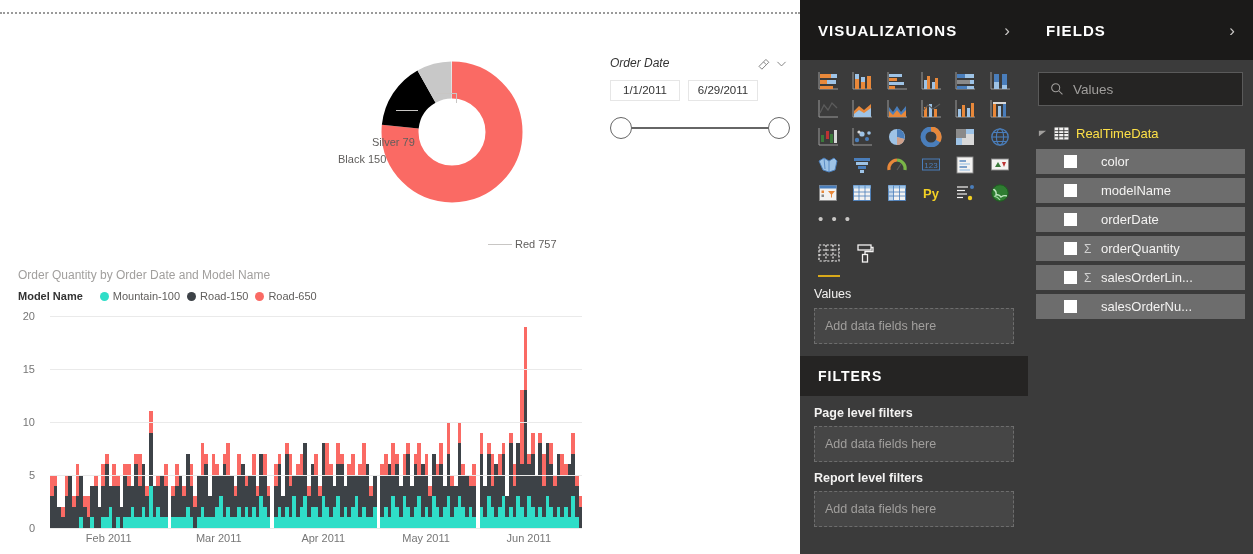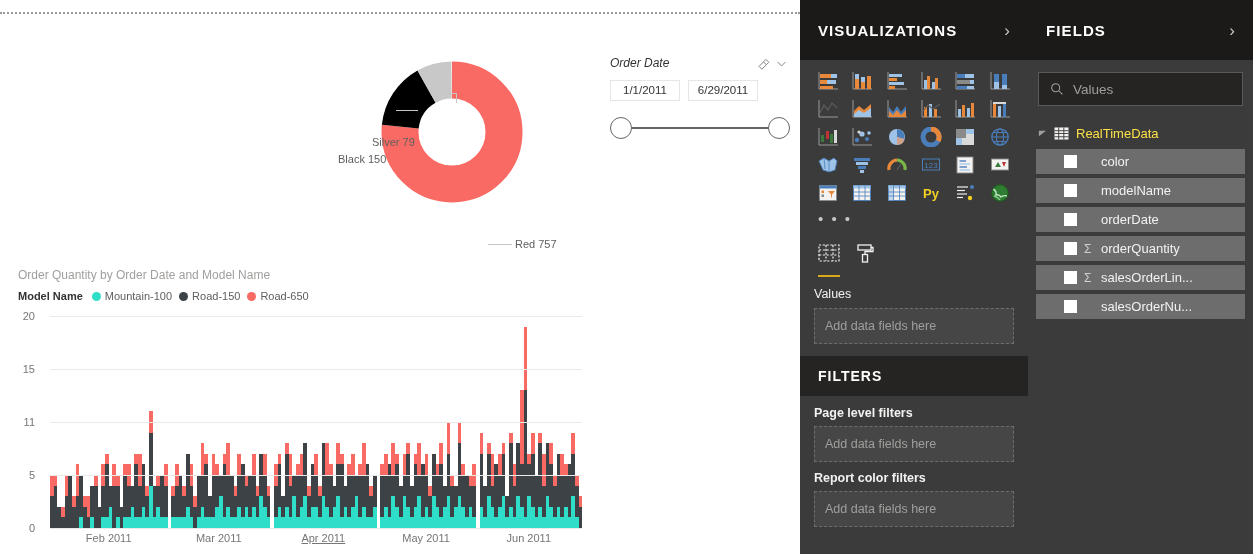--- a/index.html
+++ b/index.html
@@ -39,21 +39,21 @@
   .donut-lbl { position: absolute; font-size: 11px; color: #605e5c; white-space: nowrap; text-align: right; }
   #lbl-silver { left: 62px; top: 88px; }
   #lbl-black  { left: 28px; top: 105px; }
   #lbl-red    { left: 205px; top: 190px; }
   .leader { position: absolute; background: none; border-top: 1px solid #c8c6c4; }
 
   
   #bar-visual { position: absolute; left: 8px; top: 262px; width: 590px; height: 290px; }
   #bar-title { font-size: 12px; color: #a19f9d; padding: 6px 0 0 10px; }
   #bar-legend { display: flex; align-items: center; gap: 7px; padding: 8px 0 0 10px; font-size: 11px; color: #605e5c; }
-  #bar-legend .lg-title { color: #333; font-weight: bold; margin-right: 2px; }
+  #bar-legend .lg-title { color: #333; font-weight: bold; margin-right: 10px; }
   .lg-item { display: flex; align-items: center; gap: 4px; }
   .lg-dot { width: 9px; height: 9px; border-radius: 50%; display: inline-block; }
   #plot-area { position: relative; margin-top: 6px; height: 232px; }
   .ytick { position: absolute; right: 100%; transform: translateY(-50%); padding-right: 7px;
            font-size: 11px; color: #767676; white-space: nowrap; }
   #plot-inner { position: absolute; left: 42px; top: 8px; width: 532px; height: 212px; }
   .gridline { position: absolute; left: 0; width: 100%; height: 1px; background: #eaeaea; }
   .xtick { position: absolute; top: 216px; transform: translateX(-50%); font-size: 11px; color: #767676; white-space: nowrap; }
   #bars { position: absolute; left: 0; bottom: 0; width: 100%; height: 212px; display: flex; align-items: flex-end; }
   .bar-col { flex: 1 1 0; height: 100%; display: flex; flex-direction: column; justify-content: flex-end; }
@@ -865,27 +865,27 @@
                 <div class="seg" style="height: 21.2px; background: rgb(61, 66, 71);"></div>
               </div>
             </div>
         <div class="gridline" style="top: 212px;"></div>
             <div class="gridline" style="top: 159px;"></div>
             <div class="gridline" style="top: 106px;"></div>
             <div class="gridline" style="top: 53px;"></div>
             <div class="gridline" style="top: 0px;"></div>
             <div class="xtick" style="left: 11.0345%;">Feb 2011</div>
             <div class="xtick" style="left: 31.7241%;">Mar 2011</div>
-            <div class="xtick" style="left: 51.3793%; text-decoration: underline;">Apr 2011</div>
+            <div class="xtick" style="left: 51.3793%;">Apr 2011</div>
             <div class="xtick" style="left: 70.6897%;">May 2011</div>
             <div class="xtick" style="left: 90%;">Jun 2011</div>
           </div>
       <div class="ytick" style="top: 220px; left: 0px; width: 34px; text-align: right; right: auto;">0</div>
           <div class="ytick" style="top: 167px; left: 0px; width: 34px; text-align: right; right: auto;">5</div>
-          <div class="ytick" style="top: 114px; left: 0px; width: 34px; text-align: right; right: auto;">11</div>
+          <div class="ytick" style="top: 114px; left: 0px; width: 34px; text-align: right; right: auto;">10</div>
           <div class="ytick" style="top: 61px; left: 0px; width: 34px; text-align: right; right: auto;">15</div>
           <div class="ytick" style="top: 8px; left: 0px; width: 34px; text-align: right; right: auto;">20</div>
         </div>
     </div>
   </div>
 
   <div id="viz-pane">
     <div class="pane-head">
       <div class="pane-title">VISUALIZATIONS</div>
       <div class="chev">›</div>
@@ -1171,21 +1171,21 @@
     <div id="fields-well">
       <div class="well-title">Values</div>
       <div class="dropzone">Add data fields here</div>
     </div>
 
     <div id="filters-head">FILTERS</div>
     <div id="filters-body">
       <div class="filter-label">Page level filters</div>
       <div class="dropzone">Add data fields here</div>
       <div class="filter-gap"></div>
-      <div class="filter-label">Report color filters</div>
+      <div class="filter-label">Report level filters</div>
       <div class="dropzone">Add data fields here</div>
     </div>
   </div>
 
   <div id="fields-pane">
     <div class="pane-head">
       <div class="pane-title">FIELDS</div>
       <div class="chev">›</div>
     </div>
     <div id="search-row">

